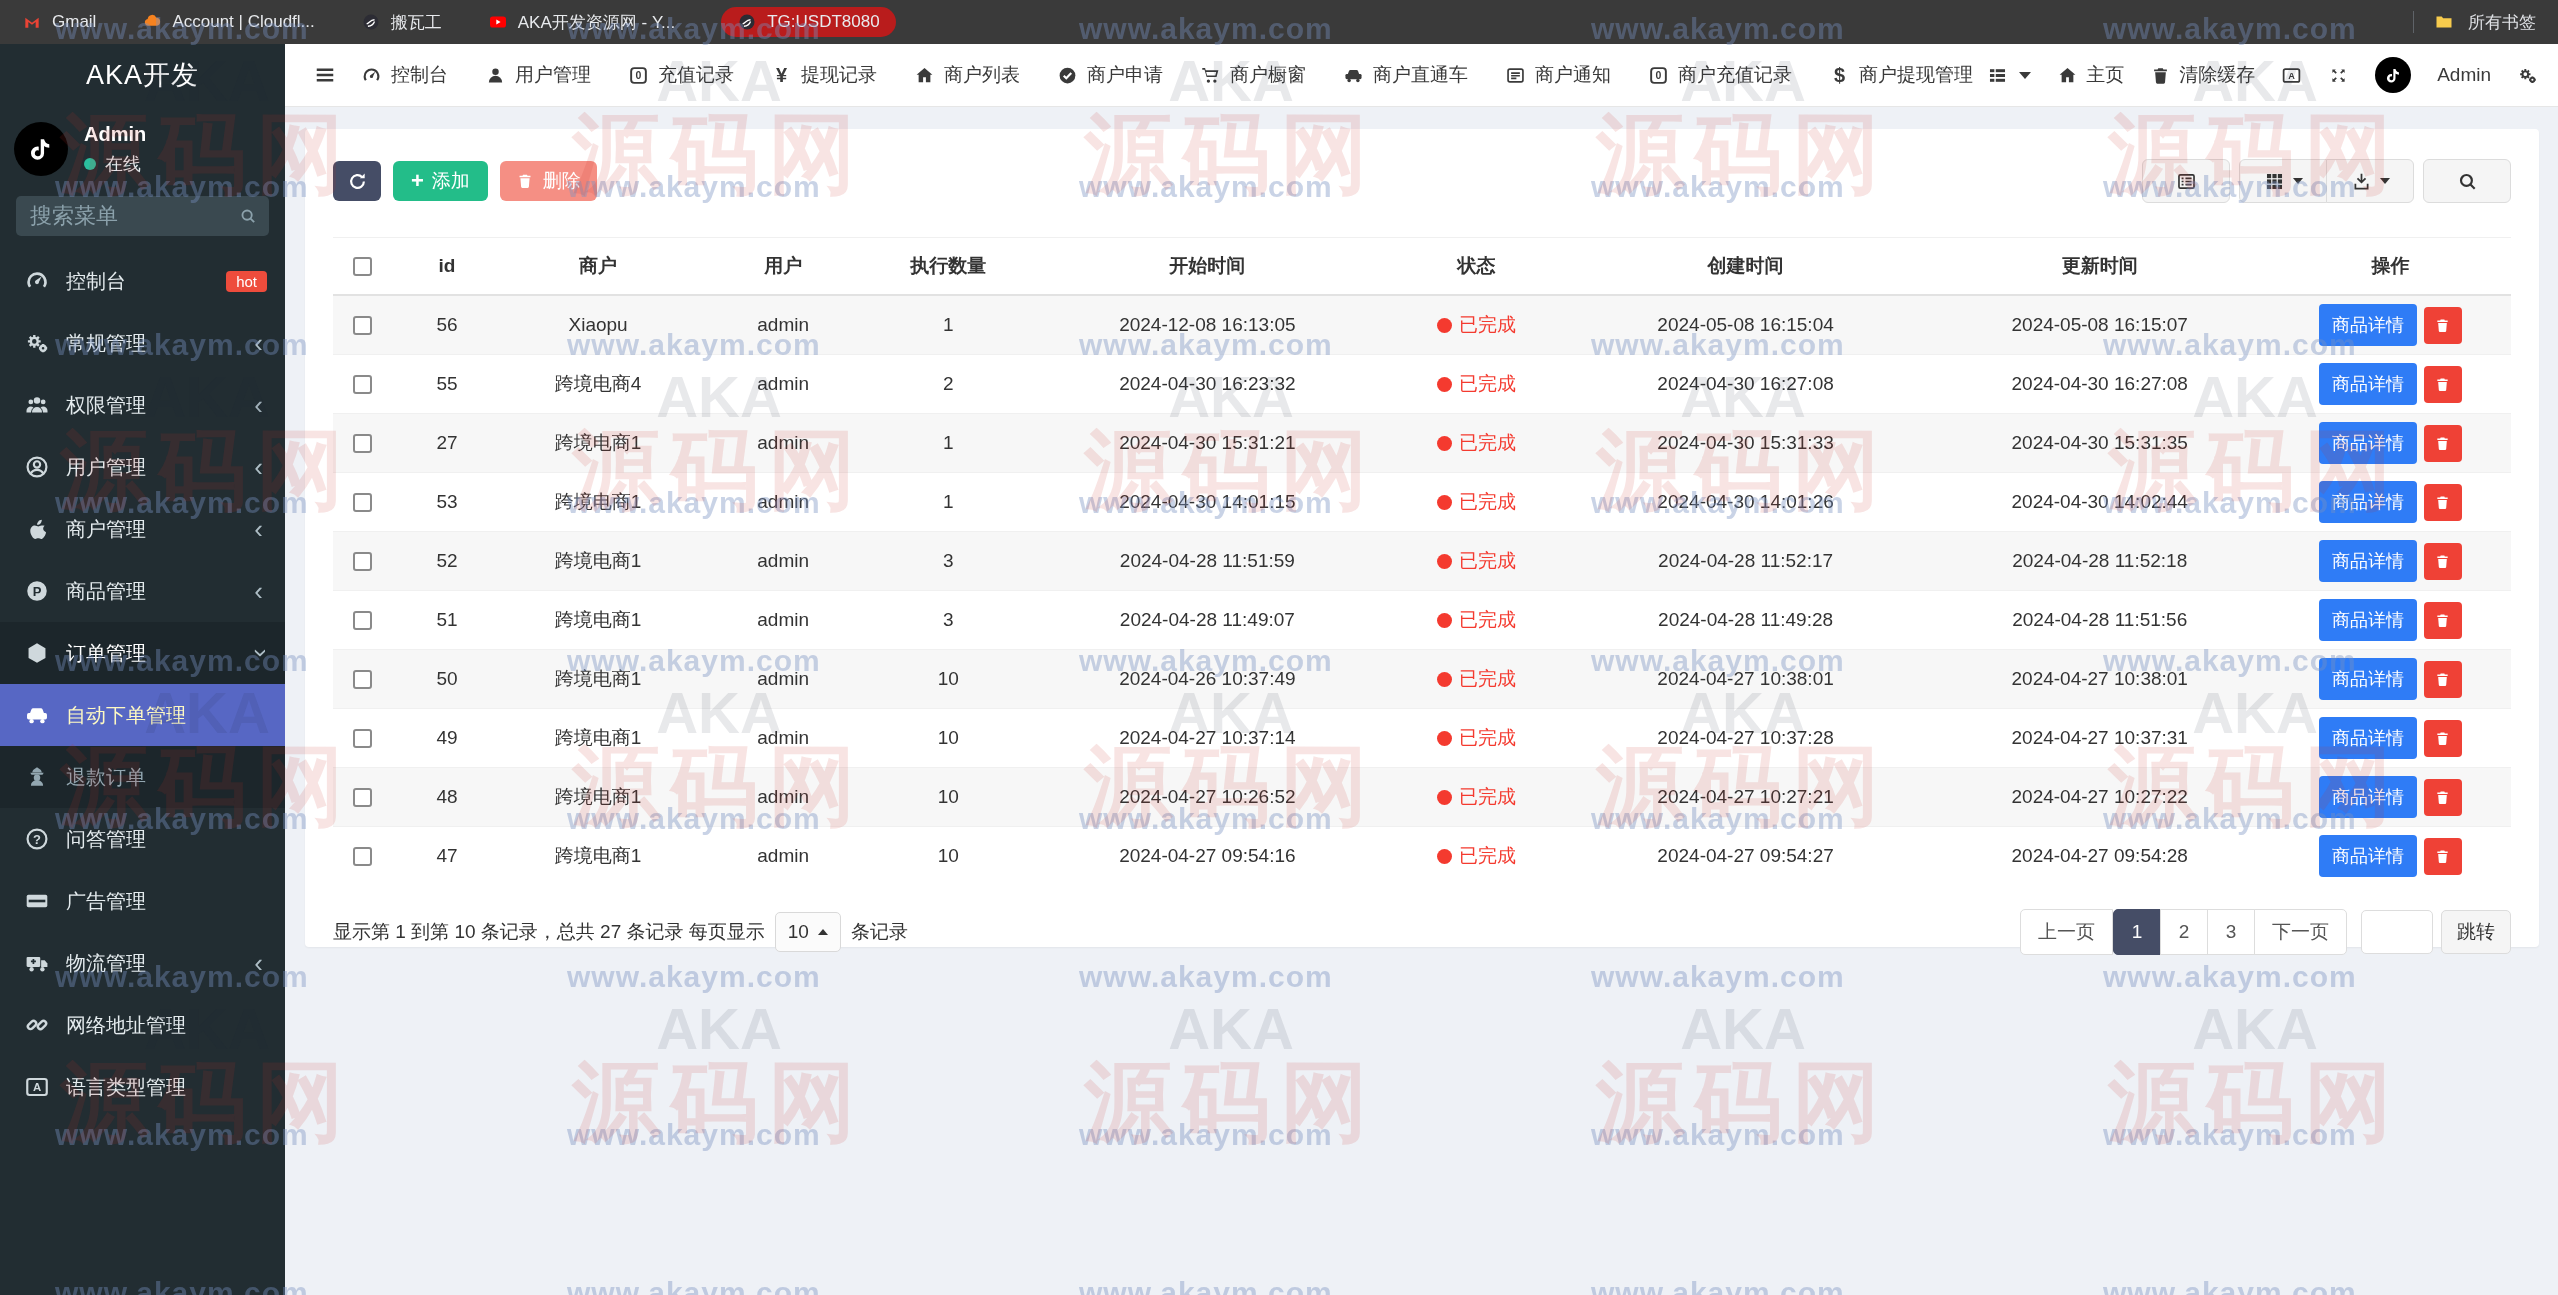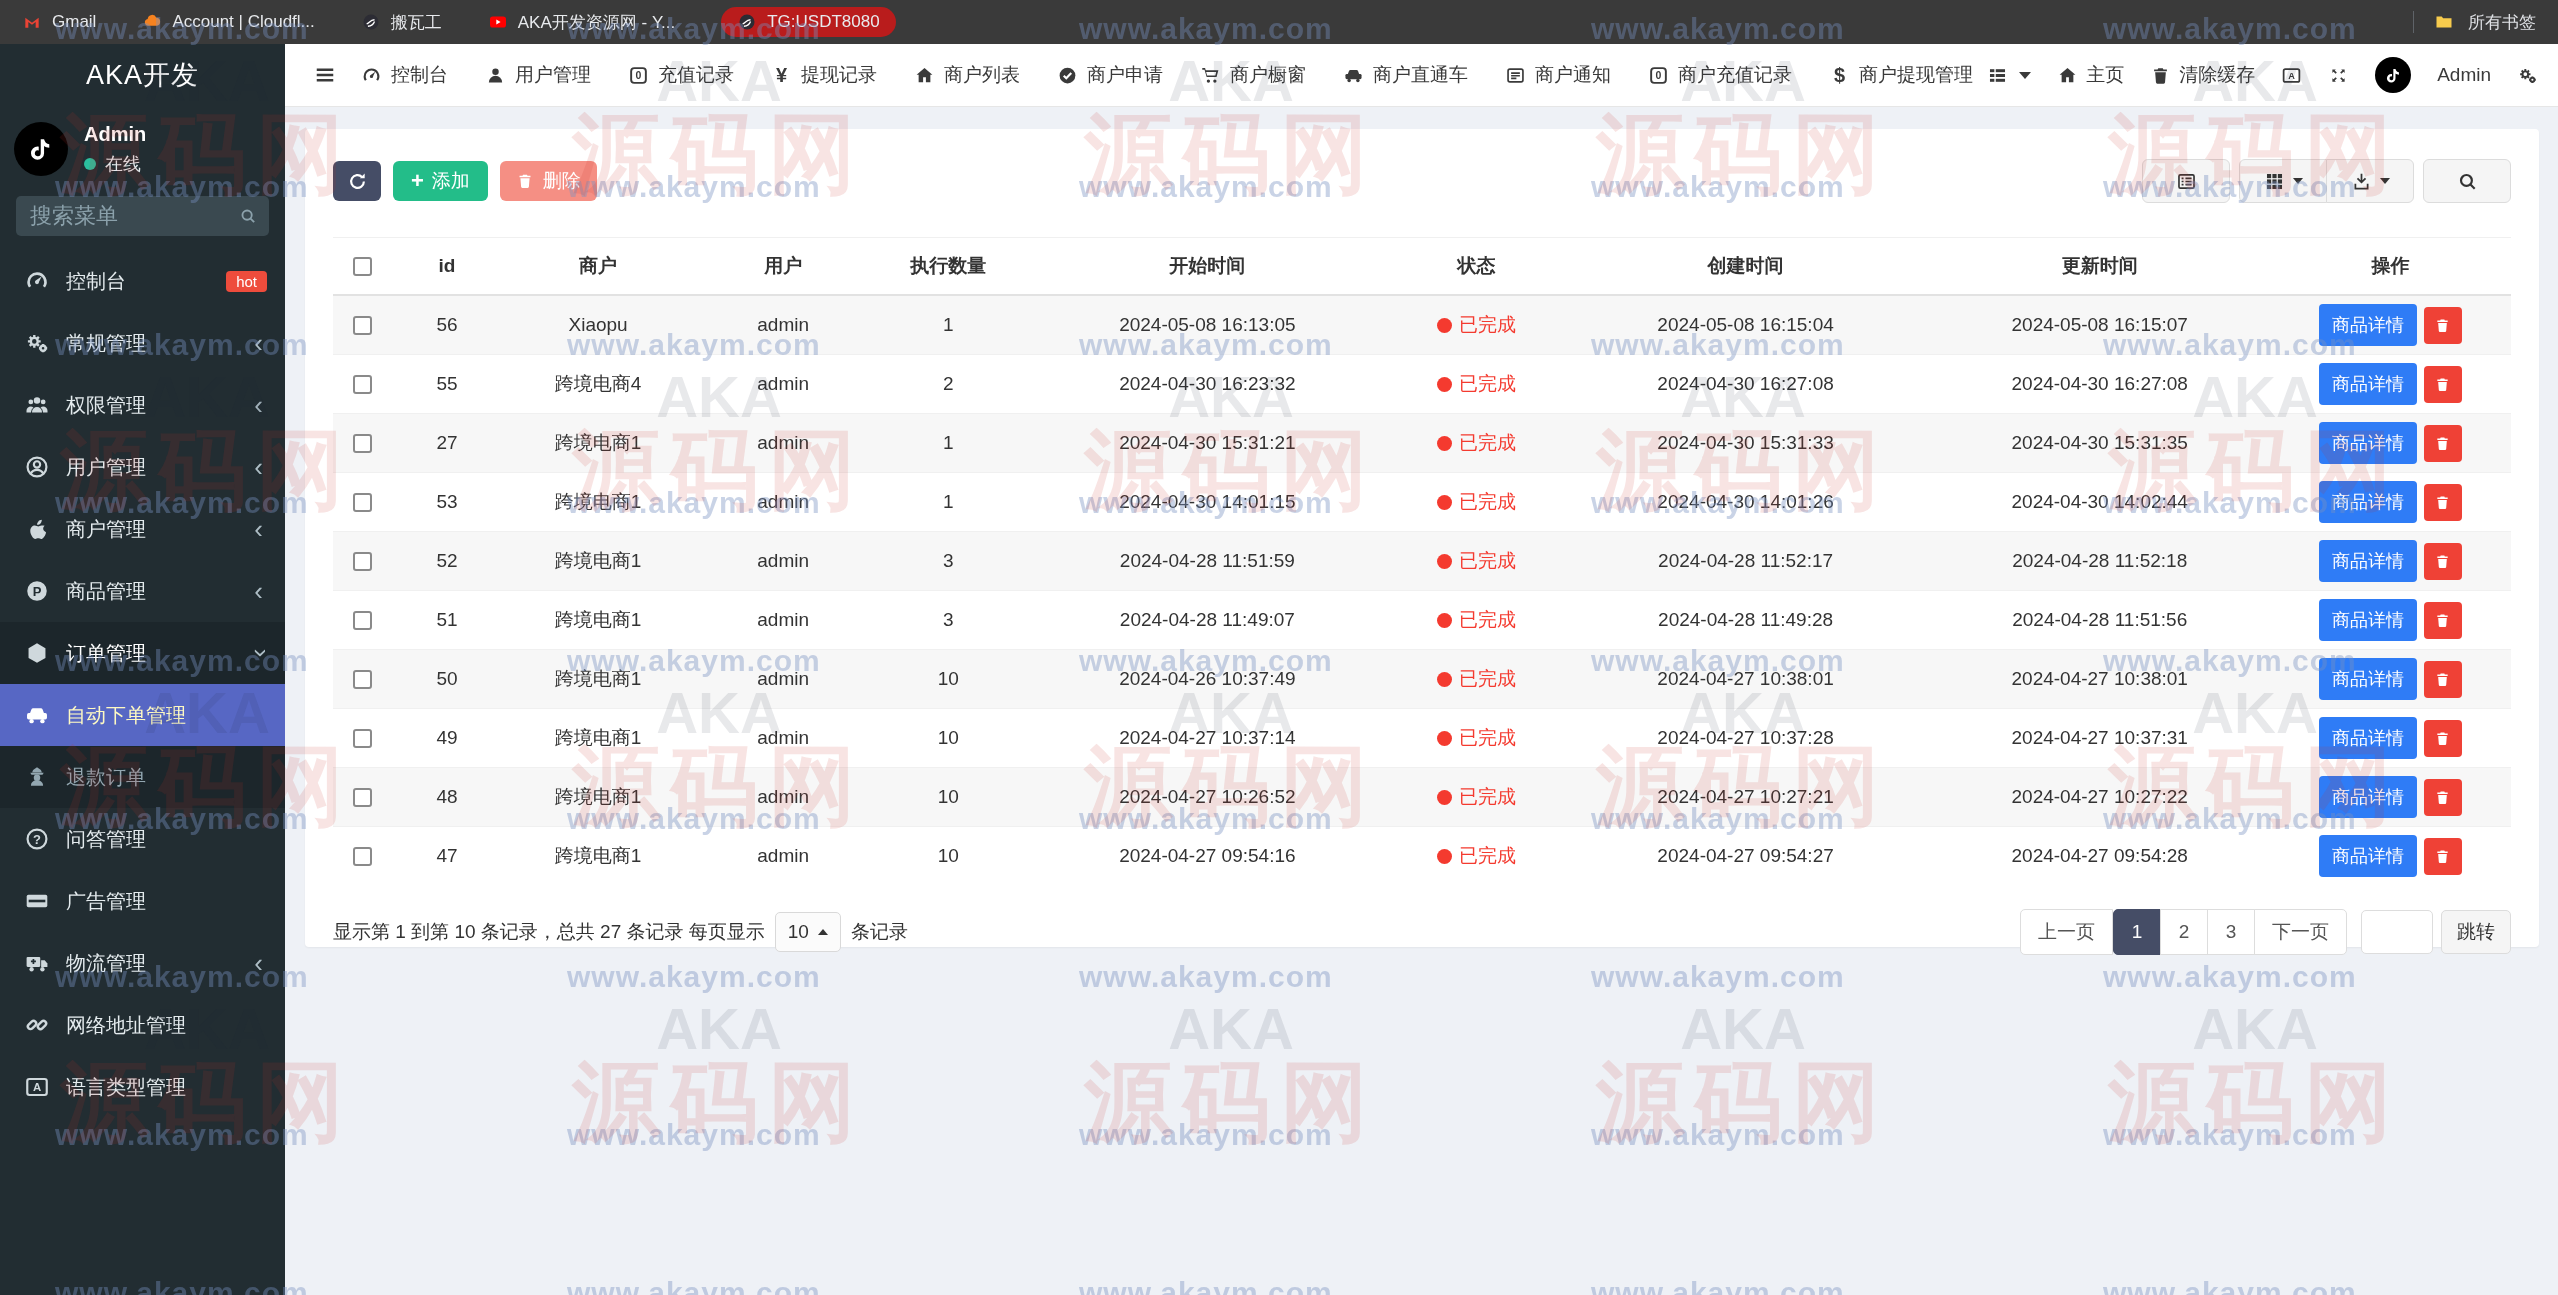--- a/index.html
+++ b/index.html
@@ -666,21 +666,21 @@
                   <th>操作</th>
                 </tr>
               </thead>
             <tbody id="tbody">
                 <tr>
                   <td><input type="checkbox" style=""></td>
                   <td>56</td>
                   <td>Xiaopu</td>
                   <td>admin</td>
                   <td>1</td>
-                  <td>2024-05-08 16:13:05</td>
+                  <td>2024-12-08 16:13:05</td>
                   <td class="status-cell"><span class="status-dot-red"></span><span>已完成</span></td>
                   <td>2024-05-08 16:15:04</td>
                   <td>2024-05-08 16:15:07</td>
                   <td><button class="btn-detail">商品详情</button><button class="btn-trash">
                       <span class="ic ">
                         <svg viewBox="0 0 24 24" xmlns="http://www.w3.org/2000/svg">
                           <g fill="currentColor">
                             <path d="M9.4 3.6h5.2l.7 1.4h4v2H4.7V5h4z"></path>
                             <path d="M5.9 8.4h12.2l-.9 11.4a1.6 1.6 0 0 1-1.6 1.5H8.4a1.6 1.6 0 0 1-1.6-1.5z"></path>
                           </g>

